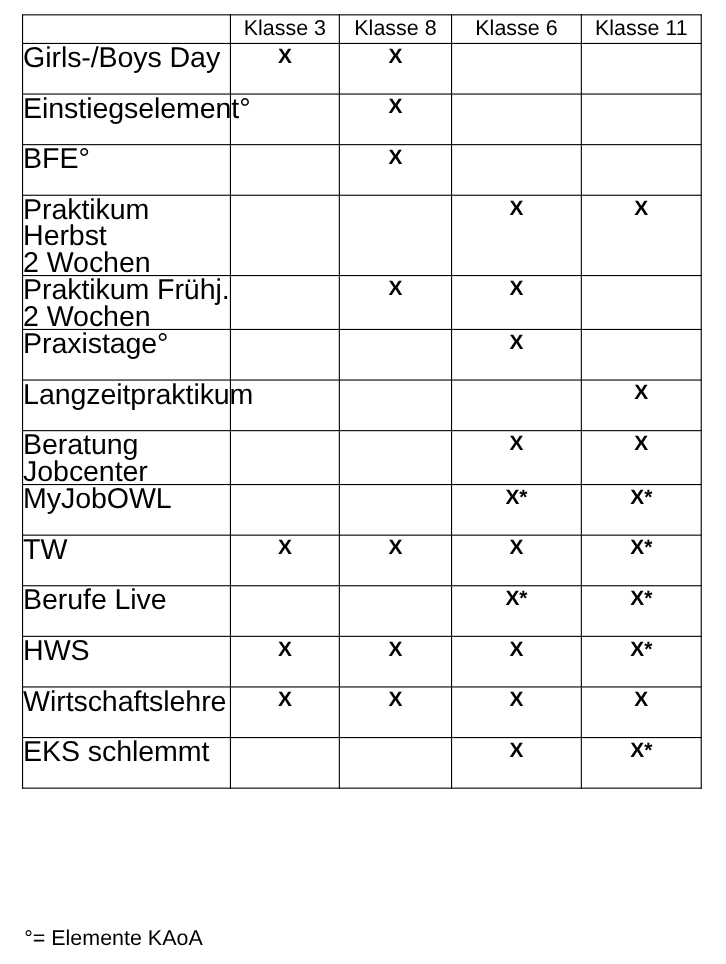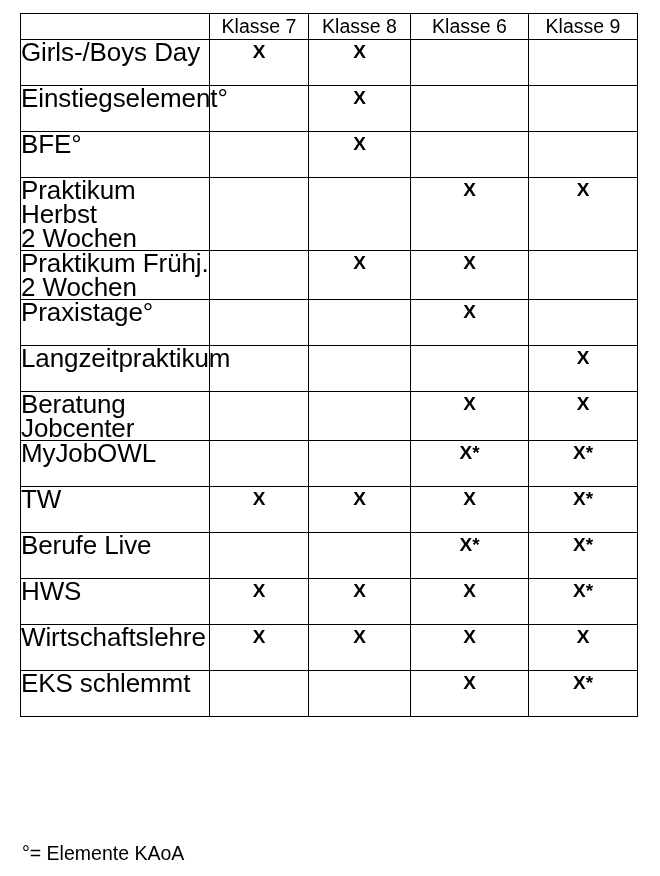--- a/index.html
+++ b/index.html
@@ -87,24 +87,24 @@
     <colgroup>
       <col class="c-label">
       <col class="c-k7">
       <col class="c-k8">
       <col class="c-k9">
       <col class="c-k10">
     </colgroup>
     <thead>
       <tr>
         <th class="hdr-cell hdr-blank"></th>
-        <th class="hdr-cell">Klasse 7</th>
+        <th class="hdr-cell">Klasse 3</th>
         <th class="hdr-cell">Klasse 8</th>
         <th class="hdr-cell">Klasse 6</th>
-        <th class="hdr-cell">Klasse 9</th>
+        <th class="hdr-cell">Klasse 11</th>
       </tr>
     </thead>
     <tbody id="table-body">
         <tr class="data-row">
           <td class="row-label">Girls-/Boys Day</td>
           <td class="mark-cell">X</td>
           <td class="mark-cell">X</td>
           <td class="mark-cell"></td>
           <td class="mark-cell"></td>
         </tr>

